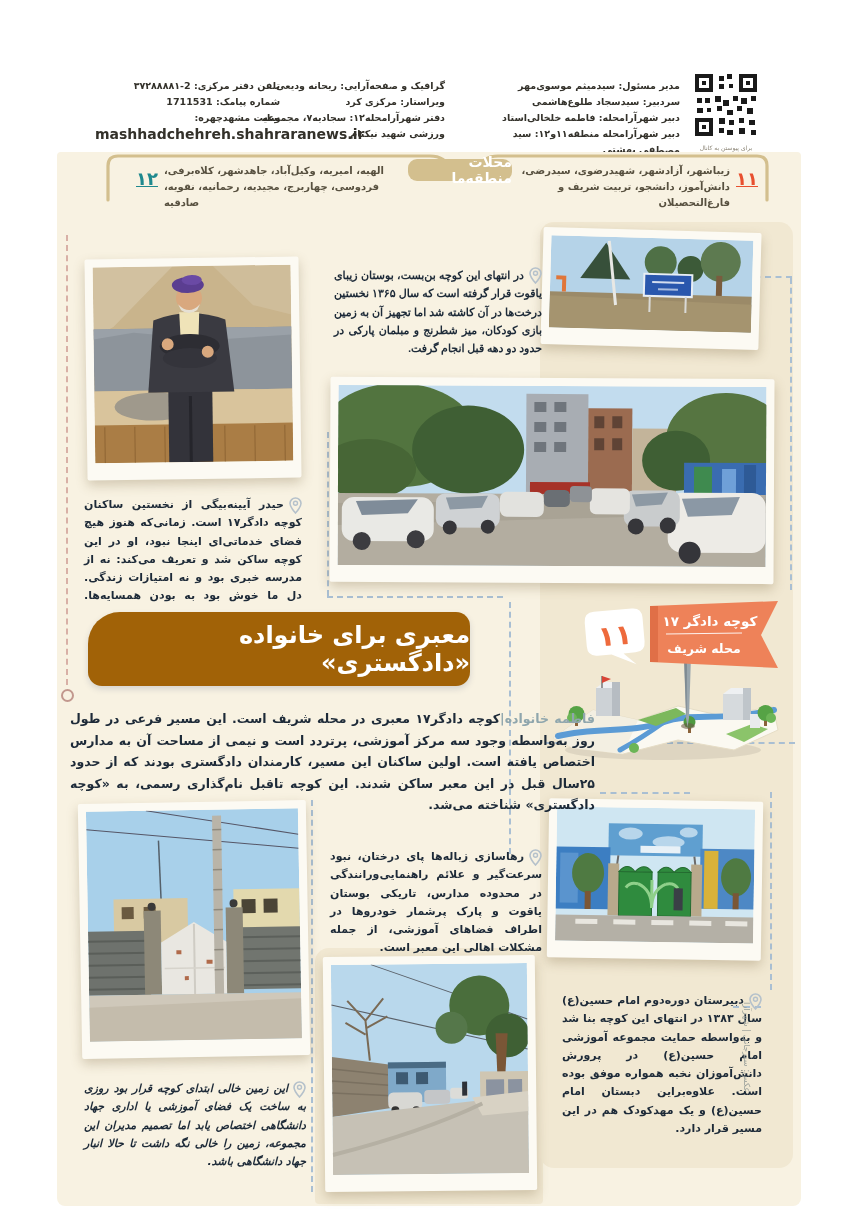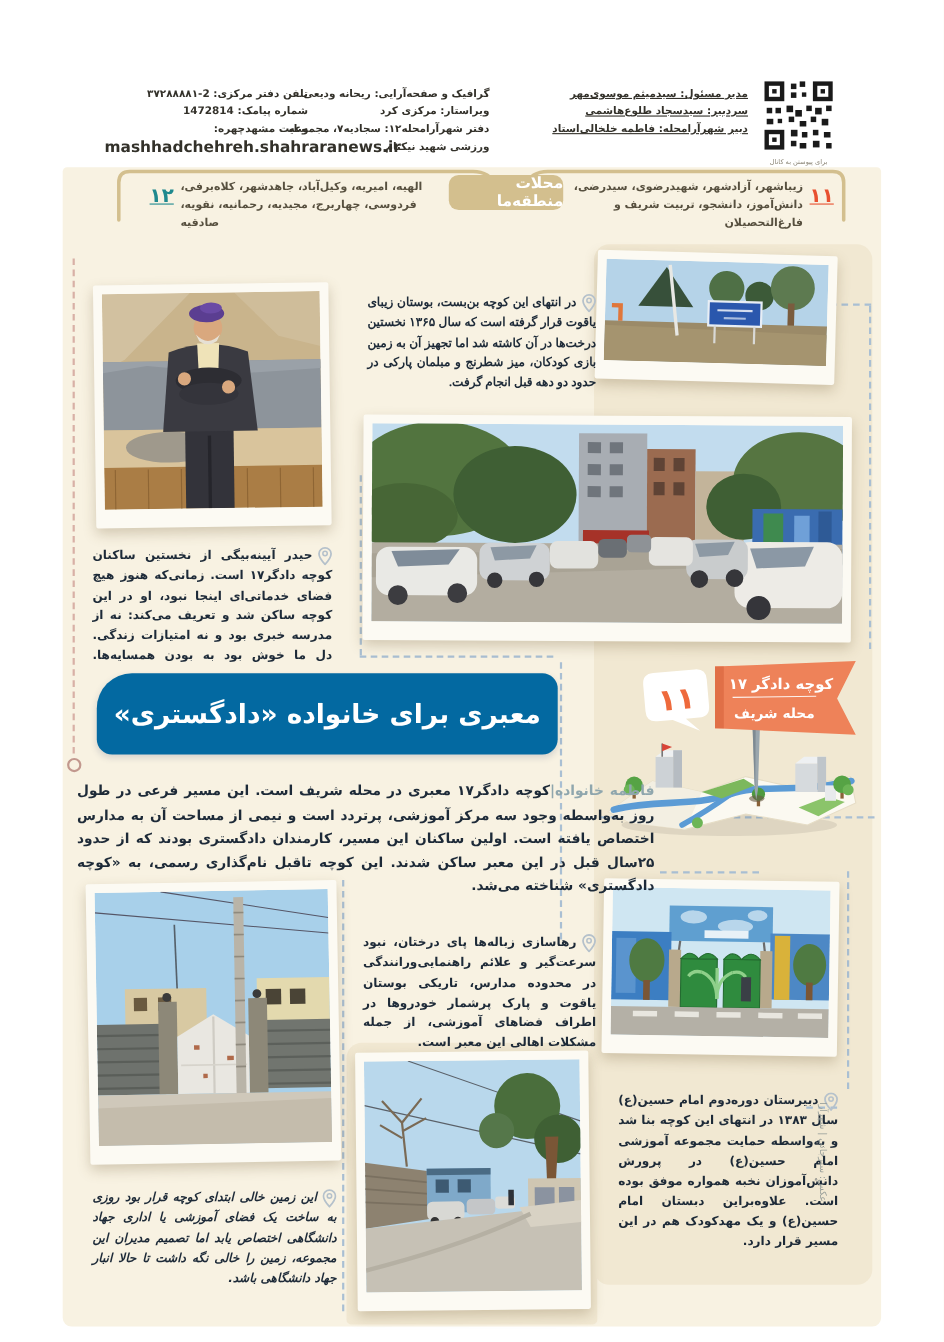--- a/index.html
+++ b/index.html
@@ -11,62 +11,63 @@
         font-weight:600;color:#33312a;}
   .cred .lat{direction:ltr;unicode-bidi:embed;font-size:14px;}
   .qr-wrap{position:absolute;left:688px;top:72px;width:76px;}
   .qr-caption{font-size:6px;line-height:8px;color:#8a8475;text-align:center;direction:rtl;margin-top:2px;}
   
   .cream{position:absolute;left:57px;top:152px;width:744px;height:1054px;
          background:#f8f2e2;border-radius:4px 4px 8px 8px;}
   .beige-panel{position:absolute;background:#f1e8d2;border-radius:14px;}
   .nav-num{position:absolute;font-weight:bold;font-size:18px;line-height:30px;text-decoration:underline;}
   .nav-text{position:absolute;direction:rtl;font-size:10px;line-height:16px;font-weight:600;color:#57503f;}
-  .badge{position:absolute;left:408px;top:159px;width:104px;height:32px;background:#d3bf8e;
+  .badge{position:absolute;left:408px;top:159px;width:104px;height:22px;background:#d3bf8e;
          border-radius:9px;color:#fff;font-weight:bold;font-size:14px;display:flex;
          align-items:center;justify-content:center;direction:rtl;}
   
   .polaroid{position:absolute;background:#fcfaf3;padding:8px 8px 17px 8px;
             box-shadow:0 5px 12px rgba(110,90,50,.28);border-radius:2px;}
   .polaroid svg{display:block;}
   
   .note{position:absolute;direction:rtl;text-align:justify;font-weight:bold;
         font-size:11px;line-height:1.66;color:#1d2a38;}
   .pin{float:right;margin:1px 0 0 5px;}
-  .headline{position:absolute;left:88px;top:612px;width:419px;height:74px;background:#0369a1;
+  .headline{position:absolute;left:88px;top:612px;width:382px;height:74px;background:#a16207;
             color:#ffffff;font-weight:bold;font-size:24px;display:flex;align-items:center;
             justify-content:center;direction:rtl;border-radius:14px;border-top-left-radius:32px;
             box-shadow:0 3px 6px rgba(60,80,120,.18);}
   .lead{position:absolute;left:70px;top:708px;width:525px;direction:rtl;text-align:justify;
         font-weight:bold;font-size:12.5px;line-height:1.72;color:#1d2a38;}
   .byline{color:#8fa6ad;}
   .vcredit{position:absolute;left:742px;top:1002px;height:110px;writing-mode:vertical-rl;
            font-size:8.5px;color:#9aa09b;letter-spacing:1px;}
   
   .dash-v{position:absolute;border-left:2px dashed #a9bfd3;width:0;}
   .dash-h{position:absolute;border-top:2px dashed #a9bfd3;height:0;}
   .dash-pink{border-color:#d8b0a6;}
   .ring{position:absolute;width:9px;height:9px;border:2px solid #9fb5c8;border-radius:50%;background:transparent;}
 </style>
 </head>
 <body>
 
-<div class="cred" style="left:480px;top:78px;width:200px;text-decoration:underline;">
+<div class="cred" style="left:480px;top:78px;width:200px;">
   <div>مدیر مسئول: سیدمیثم موسوی‌مهر</div>
   <div>سردبیر: سیدسجاد طلوع‌هاشمی</div>
   <div>دبیر شهرآرامحله: فاطمه خلخالی‌استاد</div>
+  <div>دبیر شهرآرامحله منطقه۱۱و۱۲: سید مصطفی بهشتی</div>
 </div>
 <div class="cred" style="left:240px;top:78px;width:205px;">
   <div>گرافیک و صفحه‌آرایی: ریحانه ودیعی</div>
   <div>ویراستار: مرکزی کرد</div>
   <div>دفتر شهرآرامحله۱۲: سجادیه۷، مجموعه ورزشی شهید نیکنام</div>
 </div>
 <div class="cred" style="left:95px;top:78px;width:185px;">
   <div>تلفن دفتر مرکزی: 2-۳۷۲۸۸۸۸۱</div>
-  <div>شماره پیامک: 1472814</div>
+  <div>شماره پیامک: 1711531</div>
   <div>سایت مشهدچهره:</div>
   <div class="lat">mashhadchehreh.shahraranews.ir</div>
 </div>
 
 <div class="qr-wrap">
   <svg width="66" height="66" viewBox="0 0 66 66" style="margin-left:5px;">
     <rect width="66" height="66" fill="#fff"></rect>
     <g fill="#1a1a1a">
       <rect x="2" y="2" width="18" height="18"></rect>
         <rect x="46" y="2" width="18" height="18"></rect>

